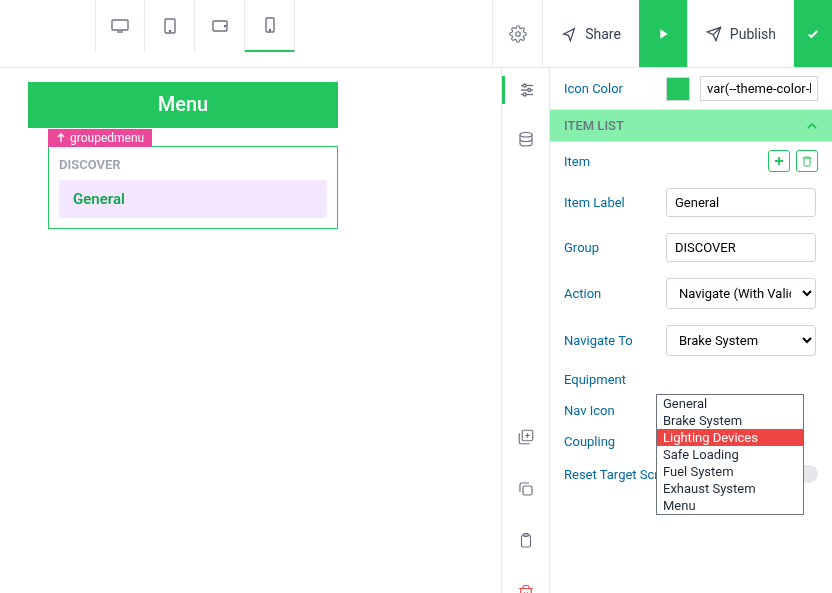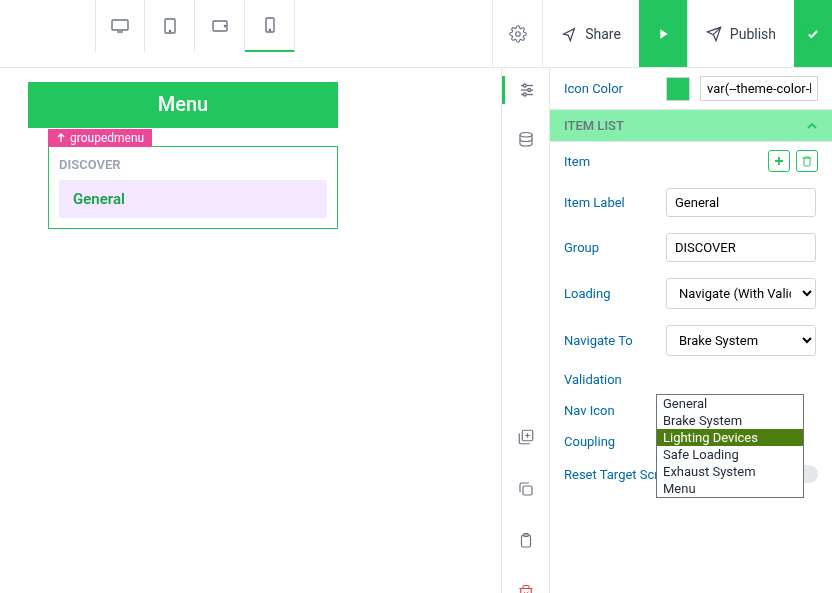--- a/index.html
+++ b/index.html
@@ -48,21 +48,21 @@
 .icon-sq { width: 22px; height: 22px; border: 1.5px solid #22c55e; border-radius: 3px; display: flex; align-items: center; justify-content: center; color: #22c55e; cursor: pointer; }
 .icon-sq.danger { border-color: #22c55e; color:#22c55e;}
 .field-input { width: 150px; border: 1px solid #d1d5db; padding: 6px 8px; font-size: 13px; border-radius: 3px; }
 select.field-input { background: #fff; }
 .toggle { width: 34px; height: 18px; background: #e5e7eb; border-radius: 10px; position: relative; margin-left: auto; }
 .toggle::after { content: ""; position: absolute; width: 14px; height: 14px; background: #fff; border-radius: 50%; top: 2px; left: 2px; box-shadow: 0 1px 2px rgba(0,0,0,.2); }
 
 
 .dropdown-list { position: absolute; background: #fff; border: 1px solid #6b7280; width: 148px; z-index: 10; }
 .dropdown-list div { padding: 1px 6px; font-size: 13px; color: #1f2937; cursor: pointer; }
-.dropdown-list div.hl { background: #4d7c0f; color: #fff; }
+.dropdown-list div.hl { background: #ef4444; color: #fff; }
 
 svg { display: block; }
 </style>
 </head>
 <body>
 
 <div class="top-toolbar">
   <div class="device-switcher">
     <div class="device-btn">
       <svg width="18" height="14" viewBox="0 0 18 14" fill="none" stroke="currentColor" stroke-width="1.4">
@@ -225,52 +225,53 @@
       <div class="panel-label">Item Label</div>
       <input class="field-input" value="General" style="">
     </div>
 
     <div class="panel-row">
       <div class="panel-label">Group</div>
       <input class="field-input" value="DISCOVER" style="">
     </div>
 
     <div class="panel-row">
-      <div class="panel-label">Loading</div>
+      <div class="panel-label">Action</div>
       <select class="field-input">
         <option>Navigate (With Validation)</option>
       </select>
     </div>
 
     <div class="panel-row">
       <div class="panel-label">Navigate To</div>
       <select class="field-input">
         <option>Brake System</option>
       </select>
     </div>
 
     <div class="panel-row">
-      <div class="panel-label">Validation</div>
+      <div class="panel-label">Equipment</div>
     </div>
 
     <div class="panel-row">
       <div class="panel-label">Nav Icon</div>
     </div>
 
     <div class="panel-row">
       <div class="panel-label">Coupling</div>
     </div>
 
     <div class="panel-row">
       <div class="panel-label" style="flex:1">Reset Target Screen</div>
       <div class="toggle"></div>
     </div>
 
     <div class="dropdown-list" id="dd" style="top:326px; left:106px;">
         <div>General</div>
         <div>Brake System</div>
         <div class="hl">Lighting Devices</div>
         <div>Safe Loading</div>
+        <div>Fuel System</div>
         <div>Exhaust System</div>
         <div>Menu</div>
       </div>
   </div>
 </div>
 
 </body></html>

